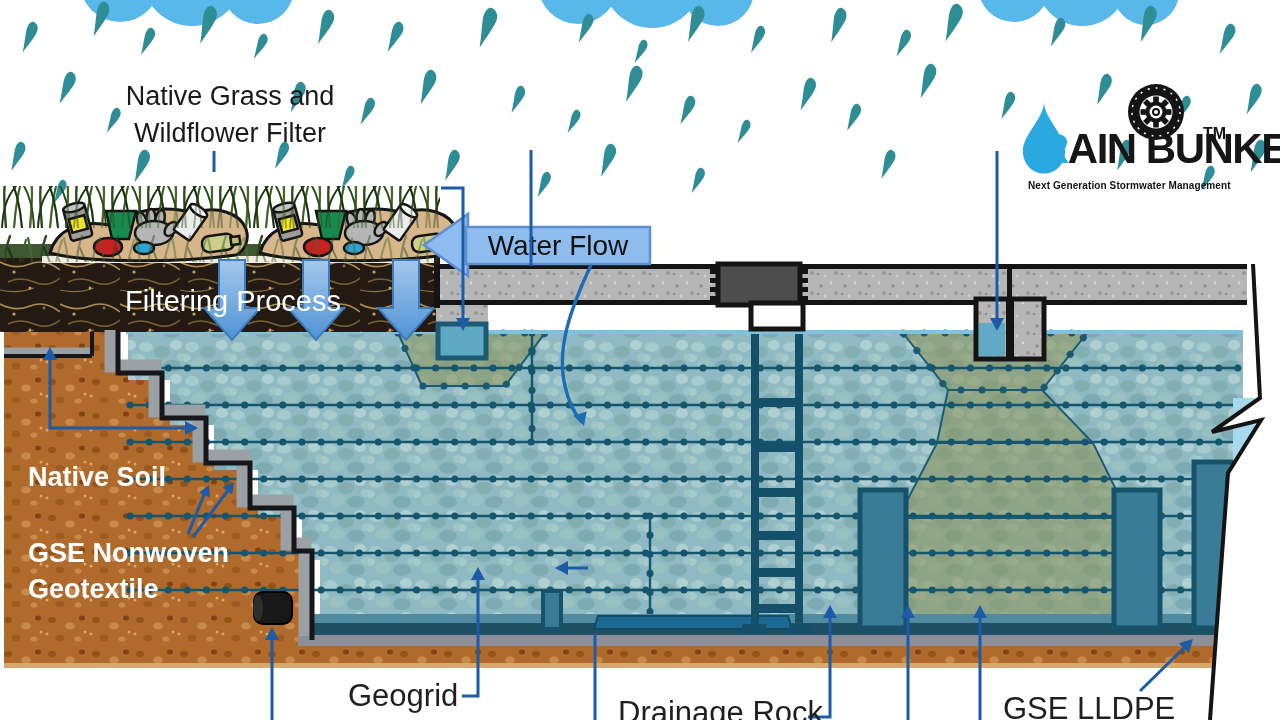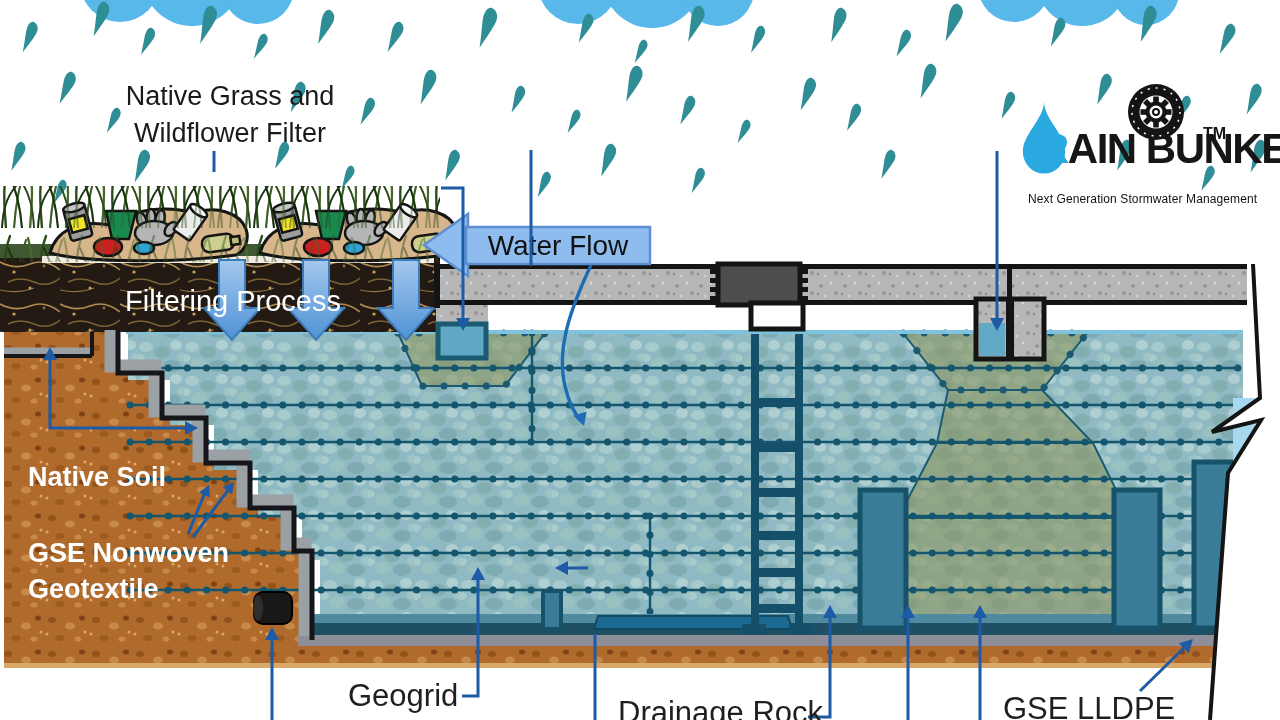--- a/index.html
+++ b/index.html
@@ -14,22 +14,22 @@
   .wf-text{font-size:28px;fill:#111;}
   .ld{fill:none;stroke-width:3;}
   
   #logo{position:absolute;left:1013px;top:85px;width:225px;height:115px;}
   #logo .drop{position:absolute;left:6px;top:14px;}
   #logo .brand{position:absolute;left:26px;top:40px;font-weight:700;font-size:42px;
                letter-spacing:-1.5px;color:#161616;white-space:nowrap;}
   #logo .brand .blue{color:#2aa9e1;}
   #logo .tm{position:absolute;left:190px;top:40px;font-weight:700;font-size:16px;color:#161616;}
   #logo .tire{position:absolute;left:112px;top:-4px;}
-  #logo .tagline{position:absolute;left:15px;top:95px;font-size:12px;font-weight:400;
-                 color:#111;white-space:nowrap;letter-spacing:0.1px;margin-top:12px;}
+  #logo .tagline{position:absolute;left:15px;top:95px;font-size:10px;font-weight:700;
+                 color:#111;white-space:nowrap;letter-spacing:0.1px;}
 </style>
 </head>
 <body>
 
 <div id="stage">
 
 <svg id="art" width="1280" height="720" viewBox="0 0 1280 720">
   <defs>
     <path id="drop" d="M0,0 C5,1 8,6 6,13 C4.5,19 2,26 -1.5,36 C-2.5,27 -4,20 -5,13 C-6,5 -4,0 0,0 Z"></path>
     <pattern id="rockTex" width="46" height="34" patternUnits="userSpaceOnUse">

